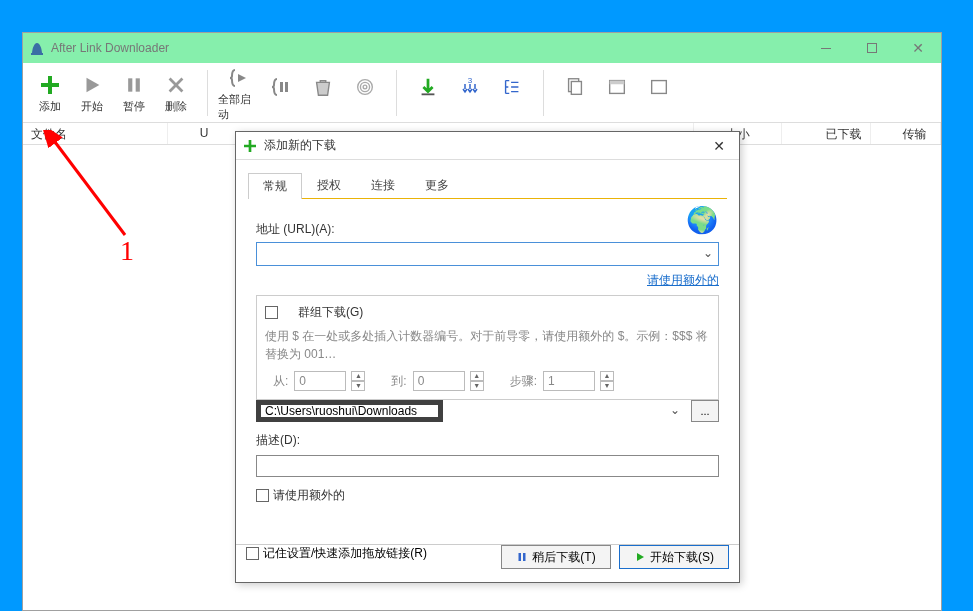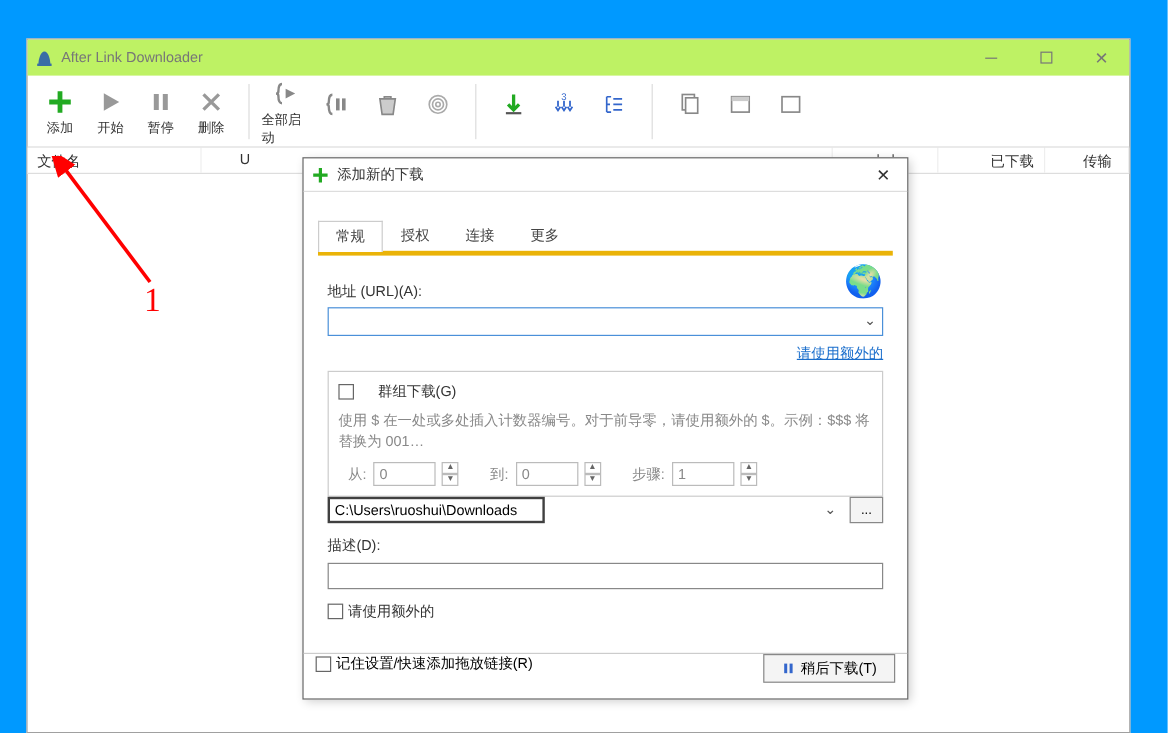--- a/index.html
+++ b/index.html
@@ -4,21 +4,21 @@
 <style>
 * { box-sizing: border-box; margin: 0; padding: 0; font-family: "Microsoft YaHei", "Segoe UI", sans-serif; }
 body { background: #0099ff; width: 973px; height: 611px; overflow: hidden; position: relative; }
 
 .main-window {
   position: absolute; left: 22px; top: 32px; width: 920px; height: 579px;
   background: #fff; border: 1px solid #a0a0a0;
 }
 .titlebar {
   height: 30px; display: flex; align-items: center; padding-left: 6px;
-  color: #777; font-size: 12px; background: #bef264;
+  color: #777; font-size: 12px; background: #86efac;
 }
 .titlebar .app-icon { width: 16px; height: 16px; margin-right: 6px; }
 .titlebar-buttons { margin-left: auto; display: flex; }
 .titlebar-buttons div { width: 46px; height: 30px; display: flex; align-items: center; justify-content: center; color: #777; font-size: 12px; }
 .min-icon { width: 10px; height: 1px; background: #777; }
 .max-icon { width: 10px; height: 10px; border: 1px solid #777; }
 .close-x { font-size: 14px; }
 
 .menubar { height: 22px; display: flex; align-items: center; padding-left: 4px; font-size: 12px; color: #333; }
 .menubar span { padding: 0 8px; }
@@ -34,28 +34,28 @@
 .list-header .col { padding: 3px 8px; border-right: 1px solid #eee; }
 
 
 .anno-1 { position: absolute; left: 120px; top: 235px; color: #ff0000; font-size: 28px; font-family: serif; }
 .anno-2 { position: absolute; left: 531px; top: 359px; color: #ff0000; font-size: 28px; font-family: serif; }
 .anno-3 { position: absolute; left: 534px; top: 479px; color: #ff0000; font-size: 28px; font-family: serif; }
 .arrow { position: absolute; pointer-events: none; }
 
 
 .dialog {
-  position: absolute; left: 252px; top: 131px; width: 505px; height: 452px;
+  position: absolute; left: 235px; top: 131px; width: 505px; height: 452px;
   background: #fff; border: 1px solid #666; box-shadow: 2px 2px 8px rgba(0,0,0,.2);
 }
 .dlg-title { height: 28px; display: flex; align-items: center; padding-left: 6px; font-size: 12px; color: #333; border-bottom: 1px solid #ddd; }
 .dlg-title .plus { width: 16px; height: 16px; margin-right: 6px; }
 .dlg-close { margin-left: auto; width: 40px; text-align: center; font-size: 14px; color: #333; }
 
-.tabs { display: flex; margin: 23px 12px 0 12px; border-bottom: 4px solid #eab308; font-size: 12px; }
+.tabs { display: flex; margin: 12px 12px 0 12px; border-bottom: 1px solid #eab308; font-size: 12px; }
 .tab { padding: 4px 14px; color: #444; border: 1px solid transparent; border-bottom: none; }
 .tab.active { border-color: #ccc; background: #fff; position: relative; top: 1px; }
 
 .dlg-body { padding: 12px 20px; font-size: 12px; color: #333; position: relative; }
 .globe { position: absolute; right: 20px; top: 6px; font-size: 26px; }
 .field-label { margin-top: 10px; margin-bottom: 4px; }
 .url-input { width: 100%; height: 24px; border: 1px solid #4a90d9; padding: 0 20px 0 4px; position: relative; }
 .url-wrap { position: relative; }
 .url-wrap .chev { position: absolute; right: 6px; top: 4px; color: #555; }
 .link-right { text-align: right; margin-top: 6px; }
@@ -64,21 +64,21 @@
 .group-box { border: 1px solid #ccc; padding: 8px; margin-top: 6px; }
 .group-title { display: flex; align-items: center; gap: 20px; margin-bottom: 6px; }
 .group-hint { color: #888; line-height: 1.5; }
 .num-row { display: flex; align-items: center; gap: 6px; margin-top: 8px; color: #888; }
 .num-row label { margin-left: 8px; }
 .num-input { width: 52px; height: 20px; border: 1px solid #bbb; text-align: left; padding-left: 4px; font-size: 12px; color: #888; }
 .spin { display: inline-flex; flex-direction: column; margin-left: -1px; }
 .spin div { width: 14px; height: 10px; border: 1px solid #bbb; font-size: 7px; line-height: 8px; text-align: center; color: #666; }
 
 .loc-row { display: flex; gap: 6px; align-items: center; }
-.loc-input { flex: 1; height: 22px; border: 2px solid #404040; padding: 0 18px 0 4px; font-size: 12px; }
+.loc-input { flex: 1; height: 22px; border: 5px solid #404040; padding: 0 18px 0 4px; font-size: 12px; }
 .loc-wrap { position: relative; flex: 1; }
 .loc-wrap .chev { position: absolute; right: 5px; top: 3px; color: #555; }
 .browse-btn { width: 28px; height: 22px; border: 1px solid #888; background: #f4f4f4; font-size: 11px; }
 
 .desc-input { width: 100%; height: 22px; border: 1px solid #888; margin-top: 2px; }
 
 .chk-row { display: flex; align-items: center; gap: 4px; margin-top: 10px; }
 .chk { width: 13px; height: 13px; border: 1px solid #666; }
 
 .dlg-footer { position: absolute; left: 0; right: 0; bottom: 0; height: 38px; border-top: 1px solid #ccc; display: flex; align-items: flex-start; padding: 0 10px; font-size: 12px; }
@@ -363,14 +363,20 @@
       <span>记住设置/快速添加拖放链接(R)</span>
     </div>
     <div style="flex:1"></div>
     <div class="dlg-btn">
       <svg width="12" height="12" viewBox="0 0 24 24">
           <rect x="5" y="4" width="5" height="16" fill="#36c"></rect>
           <rect x="14" y="4" width="5" height="16" fill="#36c"></rect>
         </svg>
       <span>稍后下载(T)</span>
     </div>
+    <div class="dlg-btn primary">
+      <svg width="12" height="12" viewBox="0 0 24 24">
+          <path d="M6 4l14 8-14 8z" fill="#2a2"></path>
+        </svg>
+      <span>开始下载(S)</span>
+    </div>
   </div>
 </div>
 
 </body></html>

